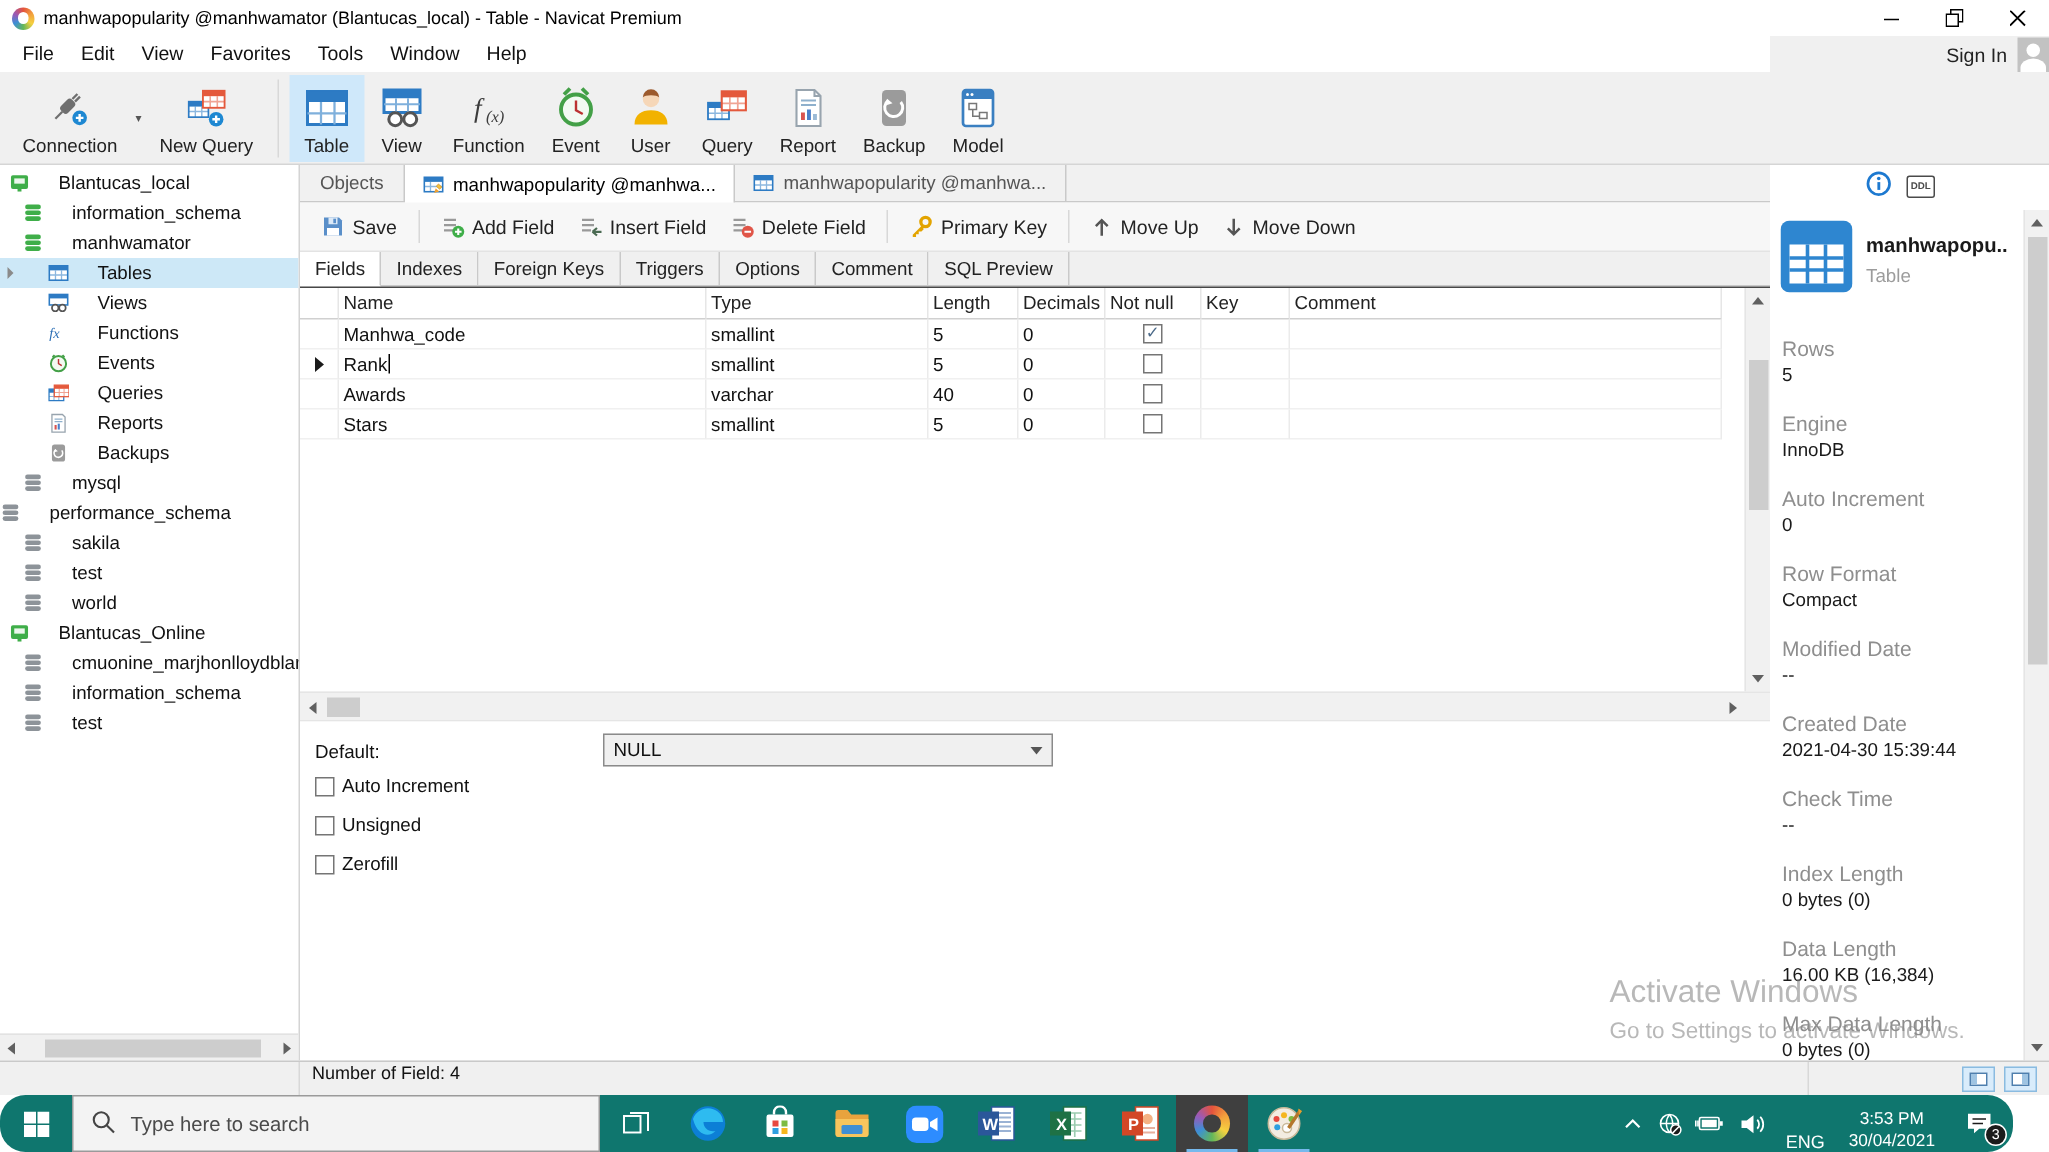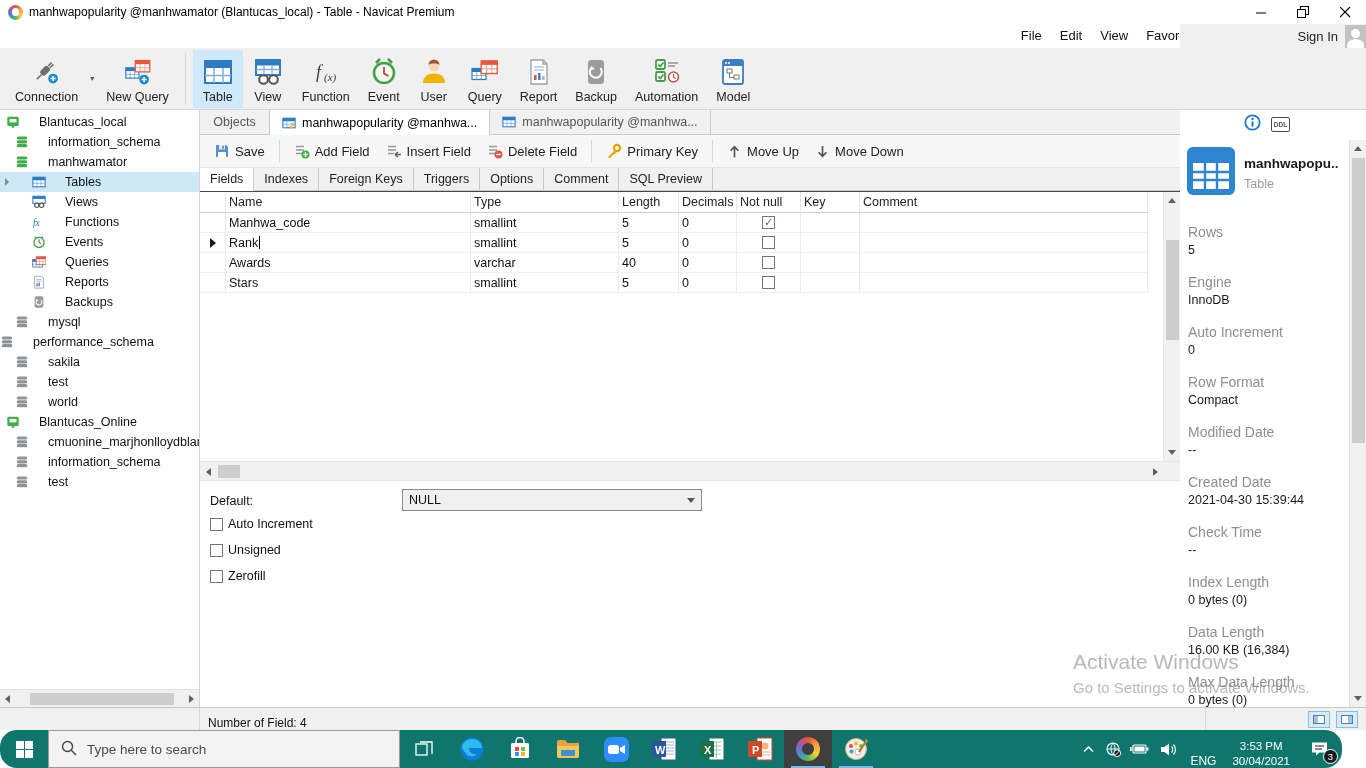--- a/index.html
+++ b/index.html
@@ -8,21 +8,21 @@
 
   
   .titlebar { height:24px; display:flex; align-items:center; background:#fff; position:relative; }
   .navring { width:15px; height:15px; border-radius:50%; background:conic-gradient(#e4533c,#f2a03d,#f5d040,#62b75a,#3d8fd6,#9b59b6,#e4533c); position:relative; margin:0 6px 0 8px; flex:0 0 auto; }
   .navring::after { content:''; position:absolute; inset:26%; background:var(--hole,#fff); border-radius:50%; }
   .title-text { font-size:12px; color:#000; }
   .win-controls { position:absolute; right:0; top:0; height:24px; display:flex; }
   .win-btn { width:42px; height:24px; display:flex; align-items:center; justify-content:center; color:#222; }
 
   
-  .menubar { height:24px; background:#fff; display:flex; align-items:center; padding-left:6px; position:relative;justify-content:flex-end; }
+  .menubar { height:24px; background:#fff; display:flex; align-items:center; padding-left:6px; position:relative; }
   .menu-item { padding:0 9px; font-size:13px; color:#111; height:24px; line-height:24px; }
   .menubar-right { position:absolute; right:0; top:0; height:24px; width:186px; background:#f0f0f0; display:flex; align-items:center; justify-content:flex-end; }
   .signin { font-size:13px; color:#222; margin-right:28px; }
   .avatar { position:absolute; right:0; top:1px; width:21px; height:23px; background:#c2c2c2; overflow:hidden; }
   .avatar::before { content:''; position:absolute; left:6px; top:4px; width:9px; height:9px; border-radius:50%; background:#fff; }
   .avatar::after { content:''; position:absolute; left:2px; top:14px; width:17px; height:12px; border-radius:50% 50% 0 0; background:#fff; }
 
   
   .toolbar { height:62px; background:#f0f0f0; border-bottom:1px solid #d5d5d5; display:flex; align-items:center; padding-left:6px; }
   .tb-item { height:58px; padding:2px 9px 0; display:flex; flex-direction:column; align-items:center; justify-content:center; }
@@ -85,21 +85,21 @@
   .hthumb { position:absolute; left:18px; top:3px; width:22px; height:13px; background:#cdcdcd; }
 
   
   .fieldform { flex:1; position:relative; background:#fff; }
   .fflabel { position:absolute; left:10px; top:13px; font-size:12.5px; }
   .combo { position:absolute; left:202px; top:8px; width:300px; height:22px; background:#f0f0f0; border:1px solid #8a8a8a; display:flex; align-items:center; padding:0 6px; font-size:12.5px; }
   .combo .chev { margin-left:auto; width:0; height:0; border-left:4px solid transparent; border-right:4px solid transparent; border-top:5px solid #555; }
   .ffcheck { position:absolute; left:10px; display:flex; align-items:center; gap:5px; font-size:12.5px; }
 
   
-  .statusbar { height:23px; background:#f0f0f0; border-top:1px solid #c9c9c9; display:flex; align-items:flex-end; position:relative; }
+  .statusbar { height:23px; background:#f0f0f0; border-top:1px solid #c9c9c9; display:flex; align-items:flex-start; position:relative; }
   .sb-left { width:200px; height:100%; border-right:1px solid #d8d8d8; }
   .sb-text { padding-left:8px; font-size:12px; color:#111; }
   .sb-div { position:absolute; left:1205px; top:0; width:1px; height:100%; background:#d8d8d8; }
   .sb-icons { position:absolute; right:8px; top:3px; display:flex; gap:6px; }
   .sb-ic { width:22px; height:17px; background:#d9ecfb; border:1px solid #8abbe0; display:flex; align-items:center; justify-content:center; }
   .sb-ic .in { width:12px; height:9px; border:1px solid #4e7fae; background:#fff; position:relative; }
   .sb-ic .in::before { content:''; position:absolute; top:0; bottom:0; width:4px; background:#9fc4e2; }
   .sb-ic.l .in::before { left:0; } .sb-ic.r .in::before { right:0; }
 
   
@@ -284,34 +284,20 @@
       </div>
       <div class="tb-item">
         <div class="tb-icon">
           <svg width="32" height="32" viewBox="0 0 32 32">
             <rect x="8" y="4" width="16" height="24" rx="3" fill="#9b9b9b"></rect>
             <path d="M20.5 12a6 6 0 1 1-8.4-1" fill="none" stroke="#fff" stroke-width="2"></path>
             <path d="M9.8 14.5l1.6-4.6 3.6 3z" fill="#fff"></path>
           </svg>
         </div>
         <div class="tb-label">Backup</div>
-      </div>
-      <div class="tb-item">
-        <div class="tb-icon">
-          <svg width="32" height="32" viewBox="0 0 32 32">
-            <rect x="5" y="4" width="9" height="9" rx="1.5" fill="#fff" stroke="#43a047" stroke-width="1.8"></rect>
-            <path d="M7.3 8.5l2 2 3.2-4" stroke="#43a047" stroke-width="1.8" fill="none"></path>
-            <rect x="5" y="16" width="9" height="9" rx="1.5" fill="#fff" stroke="#43a047" stroke-width="1.8"></rect>
-            <path d="M7.3 20.5l2 2 3.2-4" stroke="#43a047" stroke-width="1.8" fill="none"></path>
-            <path d="M17 7h10M17 10h7" stroke="#aaa" stroke-width="1.8"></path>
-            <circle cx="22.5" cy="21" r="5" fill="#fff" stroke="#c0564f" stroke-width="1.6"></circle>
-            <path d="M22.5 18v3l2 1.5" stroke="#c0564f" stroke-width="1.3" fill="none"></path>
-          </svg>
-        </div>
-        <div class="tb-label">Automation</div>
       </div>
       <div class="tb-item">
         <div class="tb-icon">
           <svg width="32" height="32" viewBox="0 0 32 32">
             <rect x="6" y="4" width="20" height="24" rx="2" fill="#fff" stroke="#3a7fc1" stroke-width="1.8"></rect>
             <rect x="6" y="4" width="20" height="6" fill="#3a7fc1"></rect>
             <circle cx="9" cy="7" r="1" fill="#fff"></circle>
             <circle cx="12" cy="7" r="1" fill="#fff"></circle>
             <rect x="10" y="13" width="5" height="4" fill="#fff" stroke="#777"></rect>
             <rect x="17" y="19" width="5" height="4" fill="#fff" stroke="#777"></rect>

